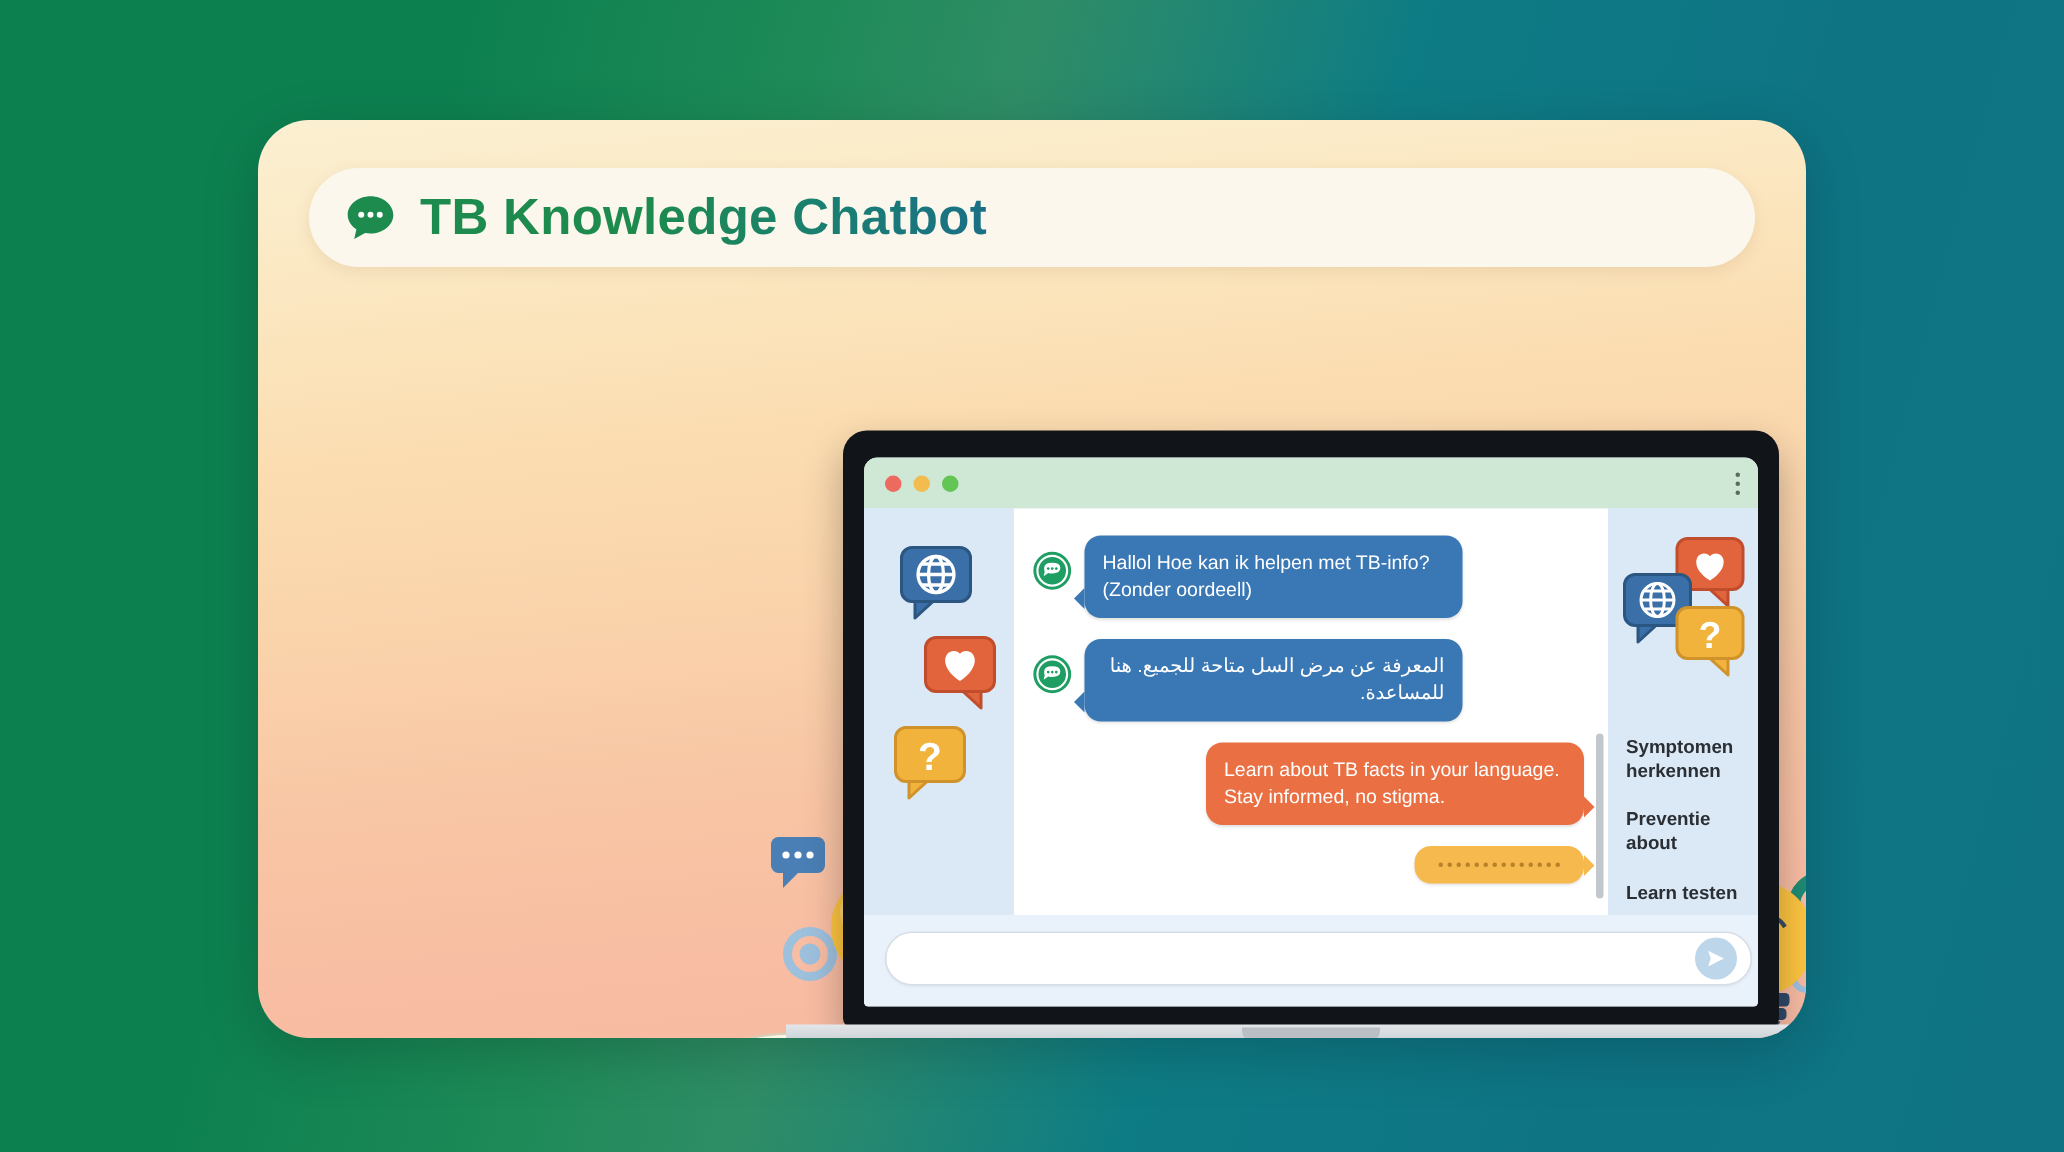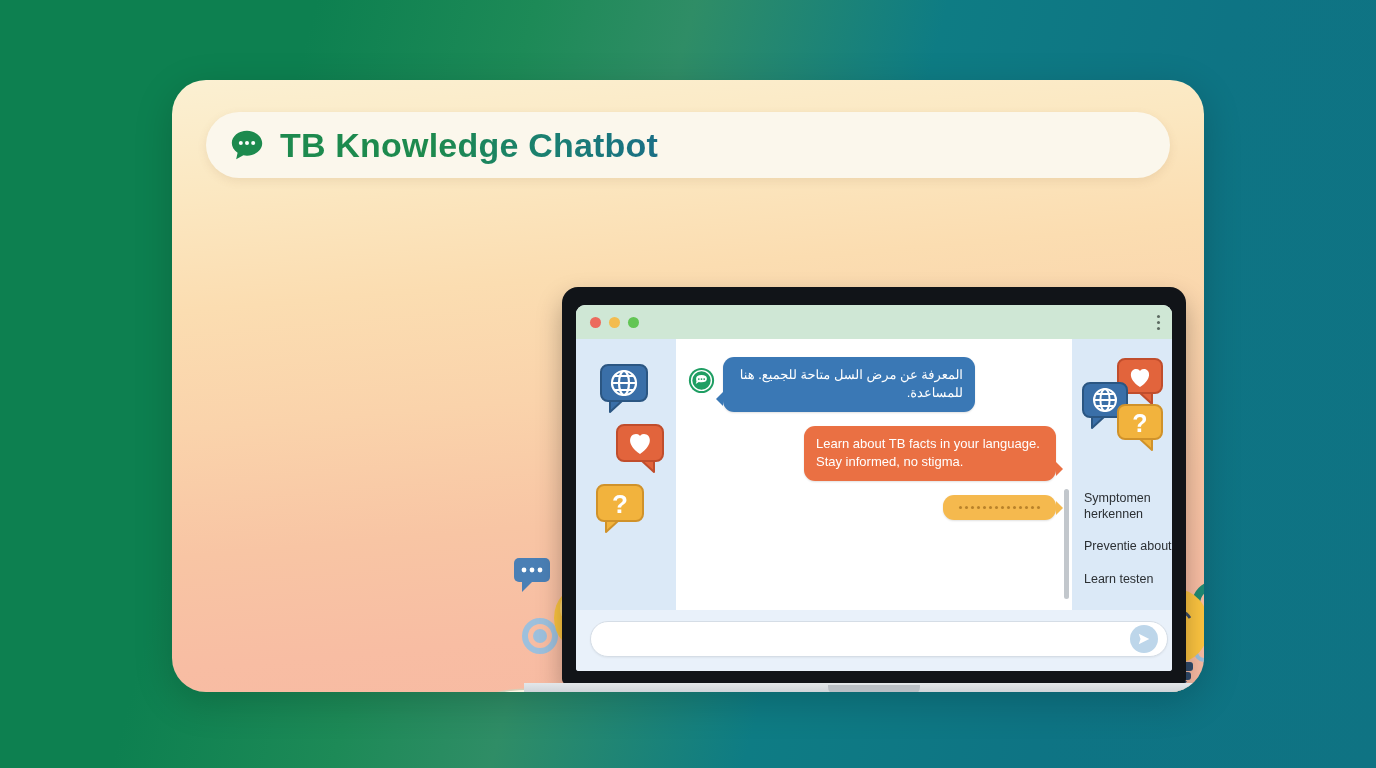--- a/index.html
+++ b/index.html
@@ -102,21 +102,21 @@
   #icon-globe-left { left: 22px; top: 23px; }
   #icon-heart-left { left: 38px; top: 83px; }
   #icon-help-left  { left: 18px; top: 143px; }
   #icon-cluster { position: absolute; left: 8px; top: 18px; }
 
   
   #suggestions {
     position: absolute; left: 12px; top: 152px;
     display: flex; flex-direction: column; gap: 17px;
   }
-  .suggestion { font-size: 12.5px; color: #2b2f33; line-height: 1.25; cursor: pointer; }
+  .suggestion { font-size: 12.5px; color: #2b2f33; line-height: 1.25; cursor: pointer; font-weight: bold; }
 
   
   #messages {
     flex: 1; padding: 18px 16px 8px 12px; overflow: hidden;
     display: flex; flex-direction: column; gap: 14px; min-height: 0;
   }
   .msg-row { display: flex; align-items: flex-start; gap: 8px; }
   .msg-row.right { justify-content: flex-end; }
   .avatar { width: 27px; height: 27px; flex: 0 0 27px; margin-top: 10px; }
   .bubble {
@@ -356,20 +356,31 @@
           <svg class="bubble-icon" id="icon-help-left" width="52" height="52" viewBox="0 0 52 52">
             <rect x="3" y="3" width="46" height="36" rx="7" fill="#f2b33d" stroke="#d0922a" stroke-width="2"></rect>
             <path d="M12 39 L12 50 L24 39 Z" fill="#f2b33d" stroke="#d0922a" stroke-width="2" stroke-linejoin="round"></path>
             <text x="26" y="31" text-anchor="middle" font-family="Liberation Sans, sans-serif" font-size="26" font-weight="bold" fill="#fff">?</text>
           </svg>
         </div>
 
         <div id="chat-column">
           <div id="messages">
 
+            <div class="msg-row">
+              <svg class="avatar" viewBox="0 0 30 30">
+                <circle cx="15" cy="15" r="14" fill="#1f9e63"></circle>
+                <circle cx="15" cy="15" r="11" fill="none" stroke="#fff" stroke-width="1.6"></circle>
+                <path d="M9 13 q0-4 6-4 q6 0 6 4 q0 4 -6 4 q-1.6 0-3-.4 L8.6 19 l.8-3 q-.4-1.4 -.4-3z" fill="#fff"></path>
+                <circle cx="12" cy="13.4" r="1" fill="#1f9e63"></circle>
+                <circle cx="15" cy="13.4" r="1" fill="#1f9e63"></circle>
+                <circle cx="18" cy="13.4" r="1" fill="#1f9e63"></circle>
+              </svg>
+              <div class="bubble blue">Hallol Hoe kan ik helpen met TB-info? (Zonder oordeell)</div>
+            </div>
 
             <div class="msg-row">
               <svg class="avatar" viewBox="0 0 30 30">
                 <circle cx="15" cy="15" r="14" fill="#1f9e63"></circle>
                 <circle cx="15" cy="15" r="11" fill="none" stroke="#fff" stroke-width="1.6"></circle>
                 <path d="M9 13 q0-4 6-4 q6 0 6 4 q0 4 -6 4 q-1.6 0-3-.4 L8.6 19 l.8-3 q-.4-1.4 -.4-3z" fill="#fff"></path>
                 <circle cx="12" cy="13.4" r="1" fill="#1f9e63"></circle>
                 <circle cx="15" cy="13.4" r="1" fill="#1f9e63"></circle>
                 <circle cx="18" cy="13.4" r="1" fill="#1f9e63"></circle>
               </svg>

